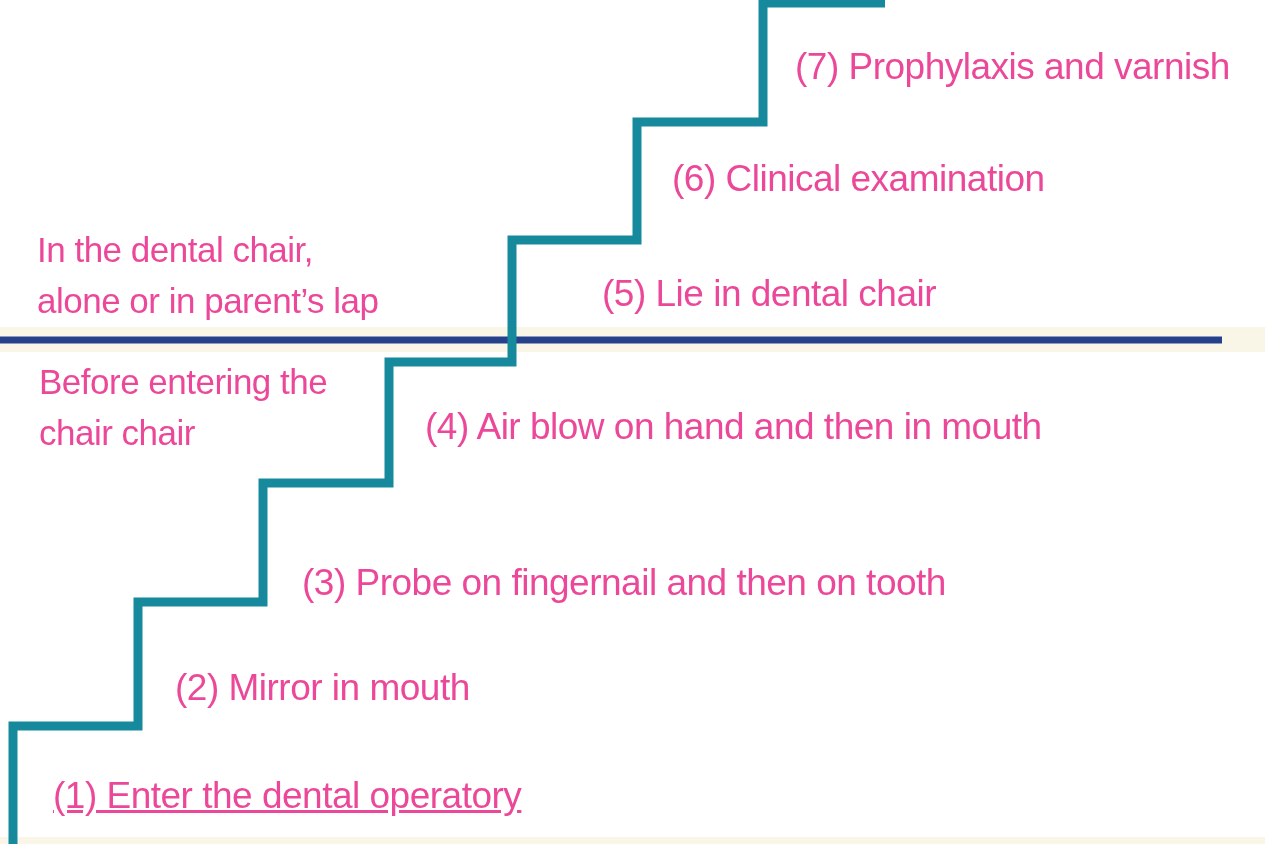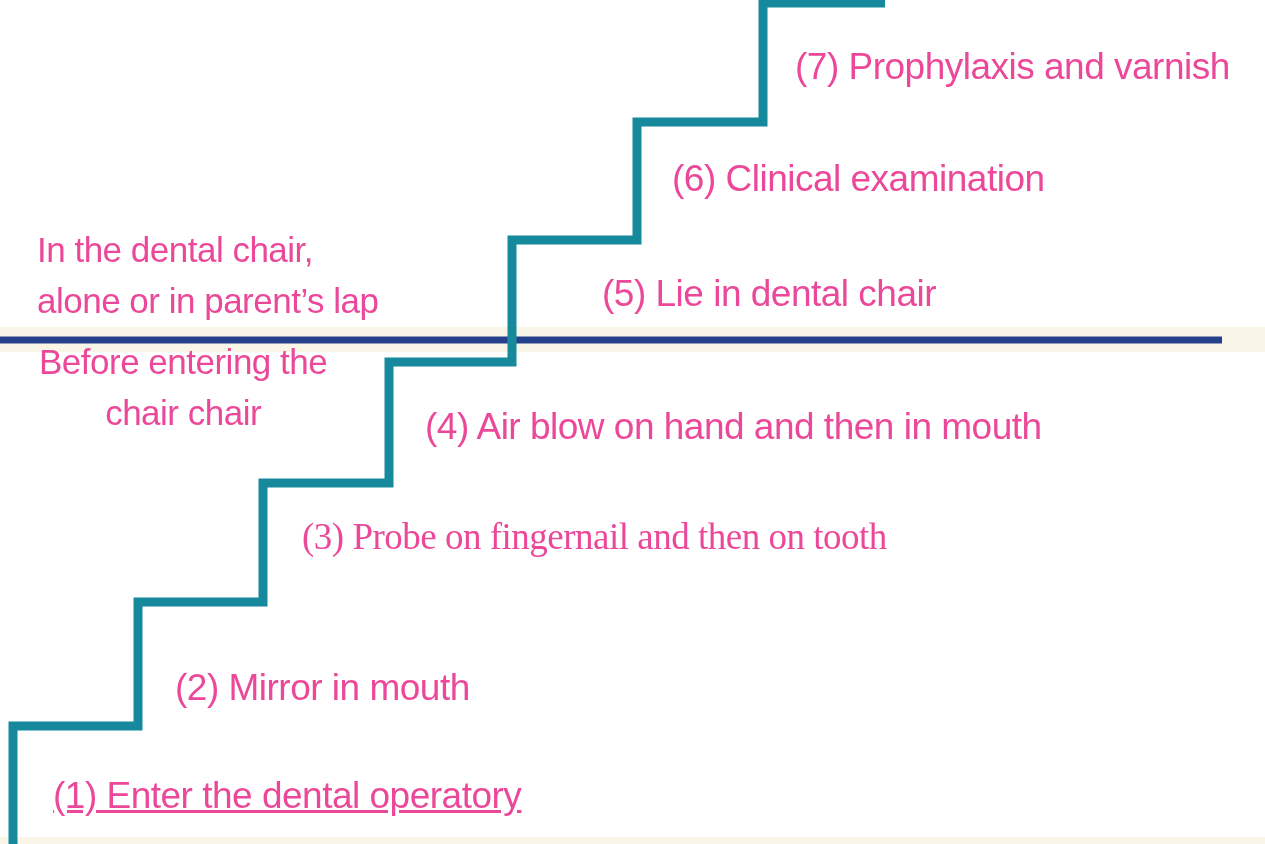--- a/index.html
+++ b/index.html
@@ -46,29 +46,29 @@
 
   <svg width="1265" height="844" viewBox="0 0 1265 844">
     <rect x="0" y="327" width="1265" height="25" fill="#f9f6e8"></rect>
     <rect x="0" y="837" width="1265" height="7" fill="#f9f6e8"></rect>
     <line x1="0" y1="340" x2="1222" y2="340" stroke-width="7" stroke="#26418b"></line>
     <polyline points="13,844 13,726 138,726 138,602 263,602 263,483 389,483 389,362 512,362 512,240 637,240 637,122 763,122 763,3 885,3" fill="none" stroke-width="9" stroke-linejoin="miter" stroke="#17899c"></polyline>
   </svg>
 
   <div class="label step-label" style="left:53px;  top:796px;text-decoration:underline;">(1) Enter the dental operatory</div>
   <div class="label step-label" style="left:175px; top:672px;margin-top:16px;">(2) Mirror in mouth</div>
-  <div class="label step-label" style="left:302px; top:536px;font-family:Liberation Serif, serif;">(3) Probe on fingernail and then on tooth</div>
+  <div class="label step-label" style="left:302px; top:583px;">(3) Probe on fingernail and then on tooth</div>
   <div class="label step-label" style="left:425px; top:427px;">(4) Air blow on hand and then in mouth</div>
   <div class="label step-label" style="left:554px; top:294px;margin-left:48px;">(5) Lie in dental chair</div>
   <div class="label step-label" style="left:672px; top:179px;">(6) Clinical examination</div>
   <div class="label step-label" style="left:795px; top:67px;">(7) Prophylaxis and varnish</div>
 
   <div class="label zone-label" style="left:18px; top:224px;">
     <div>In the dental chair,</div>
     <div>alone or in parent’s lap</div>
   </div>
 
-  <div class="label zone-label" style="left:20px; top:336px;text-align:center;">
+  <div class="label zone-label" style="left:20px; top:356px;">
     <div>Before entering the</div>
     <div>chair chair</div>
   </div>
 
 </div>
 
 </body></html>

